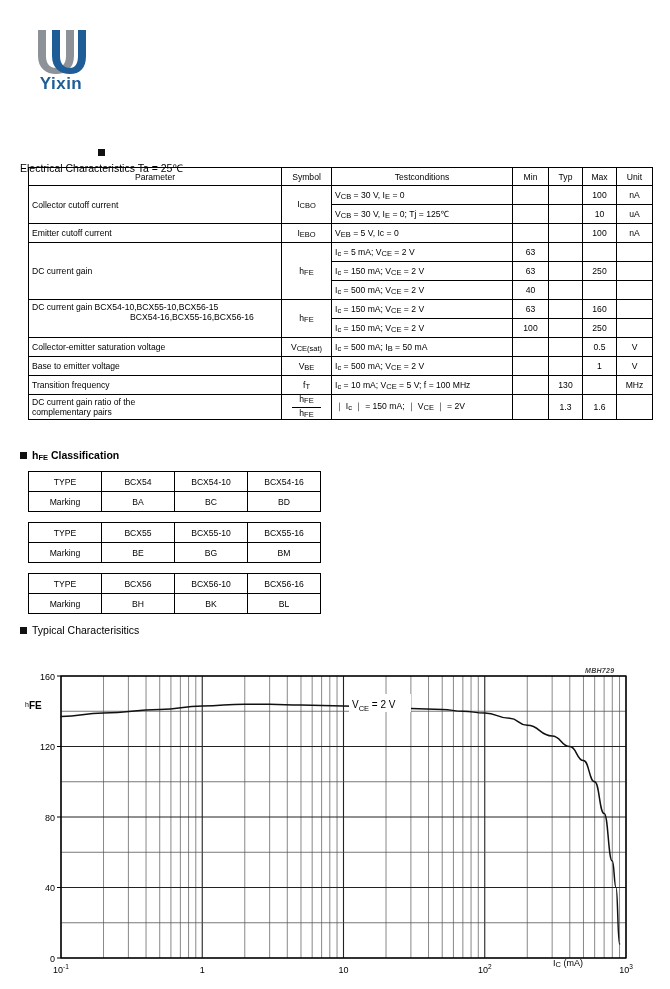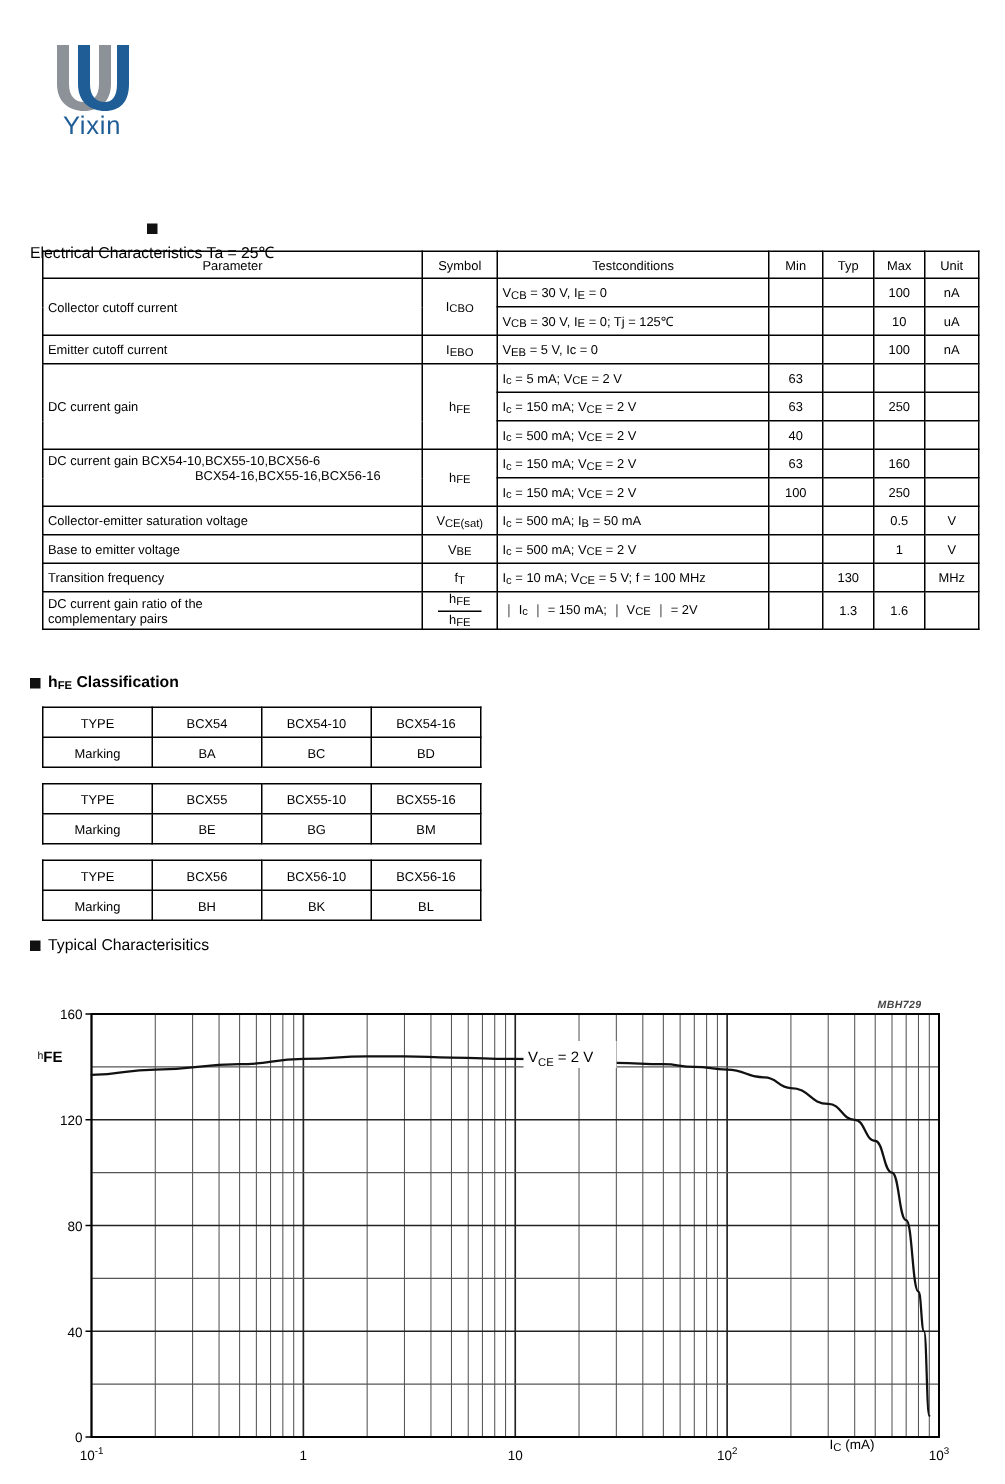--- a/index.html
+++ b/index.html
@@ -7,22 +7,22 @@
     width:670px;height:989px;background:#ffffff;
     font-family:"Liberation Sans", sans-serif;
     color:#000;font-size:9px;position:relative;overflow:hidden;
   }
   .page{position:relative;width:670px;height:989px;}
 
   
   .header{position:absolute;left:0;top:0;width:670px;height:120px;}
   .logo{position:absolute;left:26px;top:28px;width:70px;height:72px;}
   .logo-mark{position:absolute;left:8px;top:0;width:52px;height:48px;}
-  .logo-text{position:absolute;left:16px;top:46px;width:70px;
-    font-size:17px;font-weight:normal;color:#1e5d96;letter-spacing:0.5px;}
+  .logo-text{position:absolute;left:0;top:46px;width:70px;text-align:center;
+    font-size:17px;font-weight:bold;color:#1e5d96;letter-spacing:0.5px;}
   .part-title{position:absolute;right:20px;top:58px;font-size:15.5px;
     font-weight:bold;letter-spacing:0.2px;}
 
   
   .sect{position:absolute;font-size:10.5px;display:flex;align-items:center;gap:5px;}
   .sect .sq{display:inline-block;width:7px;height:7px;background:#111;}
   .sub{font-size:7.5px;vertical-align:-1px;}
   .sup{font-size:7px;vertical-align:3px;}
 
   
@@ -136,21 +136,21 @@
         </tr>
         <tr>
           <td class="lft nowrap">I<span class="sub">c</span> = 500 mA; V<span class="sub">CE</span> = 2 V</td>
           <td class="ctr">40</td>
           <td class="ctr"></td>
           <td class="ctr"></td>
           <td class="ctr"></td>
         </tr>
         <tr>
           <td class="lft" rowspan="2" style="vertical-align: top; padding-top: 2px;">
-            <div>DC current gain  BCX54-10,BCX55-10,BCX56-6</div>
+            <div>DC current gain  BCX54-10,BCX55-10,BCX56-15</div>
             <div style="padding-left:98px;">BCX54-16,BCX55-16,BCX56-16</div>
           </td>
           <td class="ctr" rowspan="2">h<span class="sub">FE</span></td>
           <td class="lft nowrap">I<span class="sub">c</span> = 150 mA; V<span class="sub">CE</span> = 2 V</td>
           <td class="ctr">63</td>
           <td class="ctr"></td>
           <td class="ctr">160</td>
           <td class="ctr"></td>
         </tr>
         <tr>

